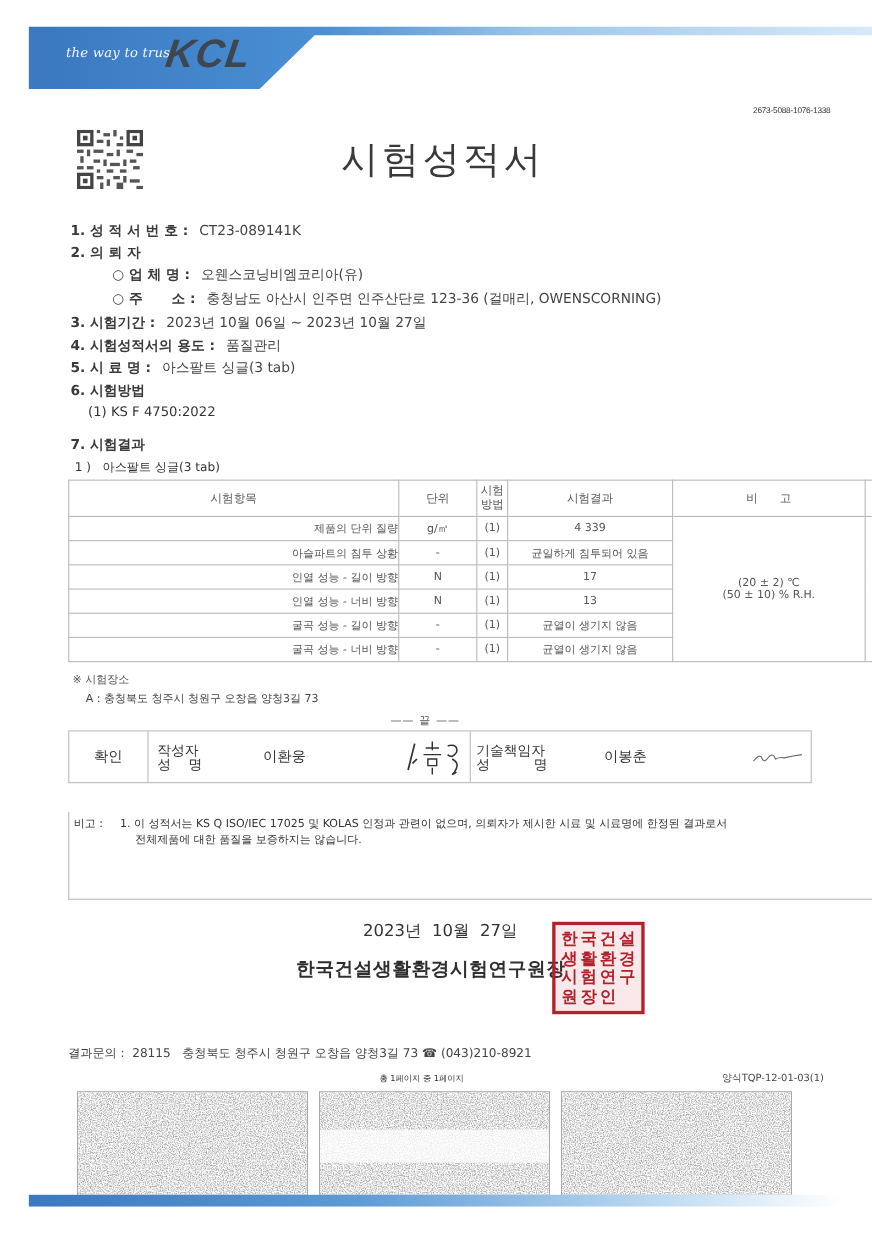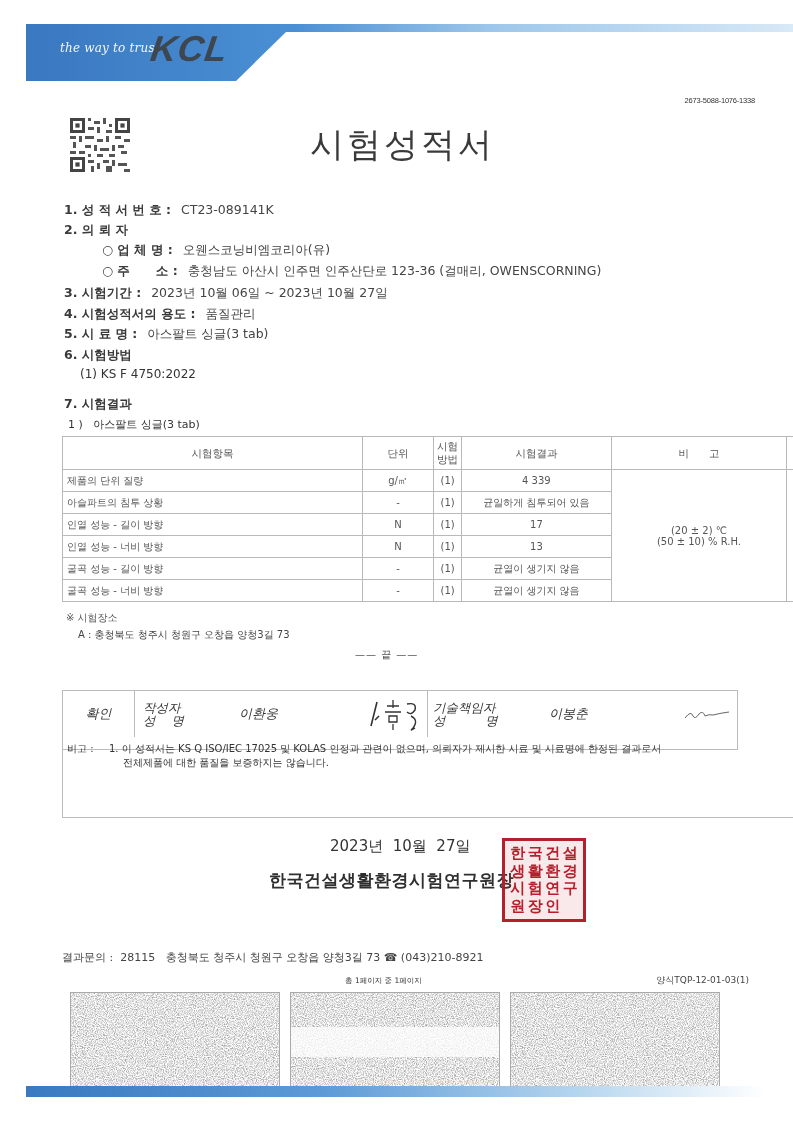--- a/index.html
+++ b/index.html
@@ -17,27 +17,27 @@
 
   .title { position: absolute; left: 310px; top: 122px; font-size: 34px; font-weight: normal; color: #3a3a3a; letter-spacing: 3px; }
 
   .info { position: absolute; left: 64px; font-size: 12.5px; color: #333; white-space: nowrap; }
   .info .lbl { font-weight: bold; color: #3a3a3a; }
   .info .val { color: #444; margin-left: 6px; }
 
   .results-table { position: absolute; left: 62px; top: 436px; width: 762px; border-collapse: collapse; font-size: 10px; color: #555; }
   .results-table td, .results-table th { border: 1px solid #b9b9b9; height: 22px; font-weight: normal; text-align: center; vertical-align: middle; }
   .results-table th { height: 33px; font-size: 10.5px; line-height: 13px; }
-  .results-table td.left { text-align: left; padding-left: 4px; }
+  .results-table td.left { text-align: right; padding-left: 4px; }
 
   .note-title { position: absolute; left: 66px; top: 611px; font-size: 10px; color: #555; }
   .note-site { position: absolute; left: 78px; top: 628px; font-size: 10px; color: #444; }
   .end-mark { position: absolute; left: 355px; top: 648px; font-size: 10px; color: #555; letter-spacing: 1px; }
 
-  .sign-box { position: absolute; left: 62px; top: 690px; width: 676px; height: 60px; border: 1px solid #bbb; font-style: italic; }
+  .sign-box { position: absolute; left: 62px; top: 664px; width: 676px; height: 48px; border: 1px solid #bbb; }
   .sign-box .cell { position: absolute; top: 0; height: 46px; display: flex; align-items: center; }
   .sign-label { font-size: 13px; color: #333; }
   .stack { font-size: 12.5px; line-height: 13px; color: #333; }
   .sig-name { font-size: 13px; color: #333; }
 
   .remarks { position: absolute; left: 62px; top: 738px; width: 780px; height: 80px; border: 1px solid #bbb; border-top: none; font-size: 10px; color: #333; }
   .remarks .r-lbl { position: absolute; left: 4px; top: 4px; }
   .remarks .r-line { position: absolute; white-space: nowrap; }
 
   .issue-date { position: absolute; left: 330px; top: 837px; font-size: 15px; color: #333; }

